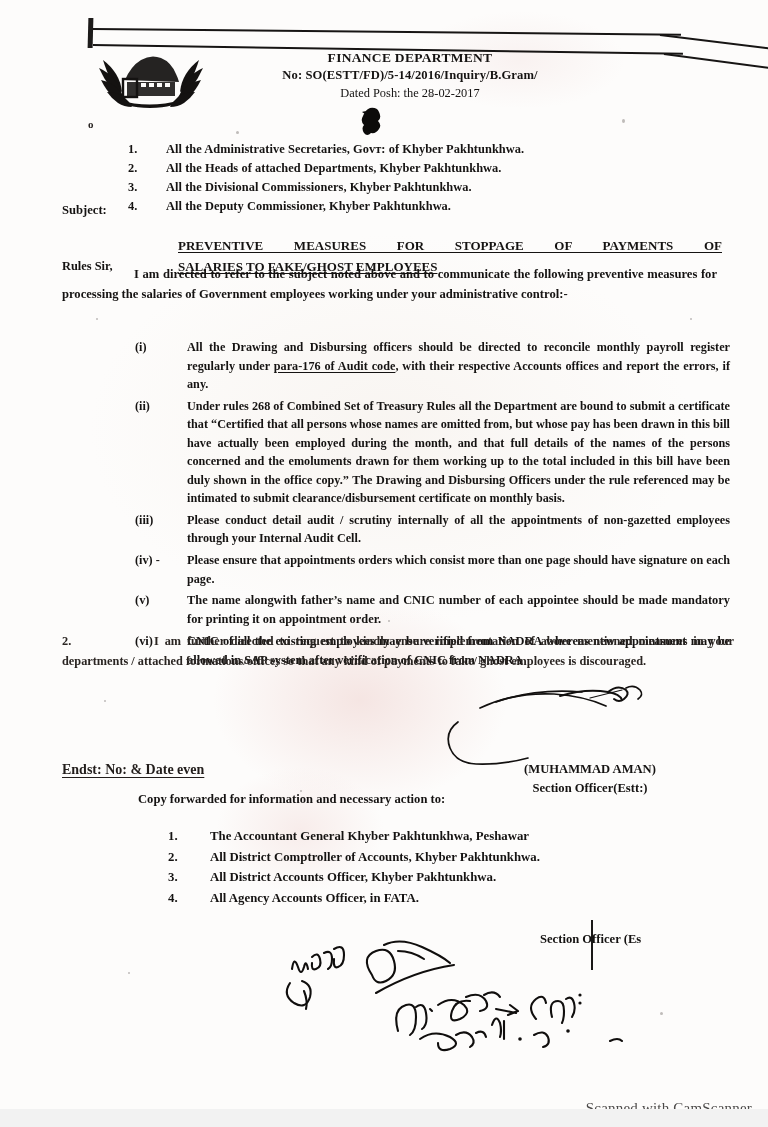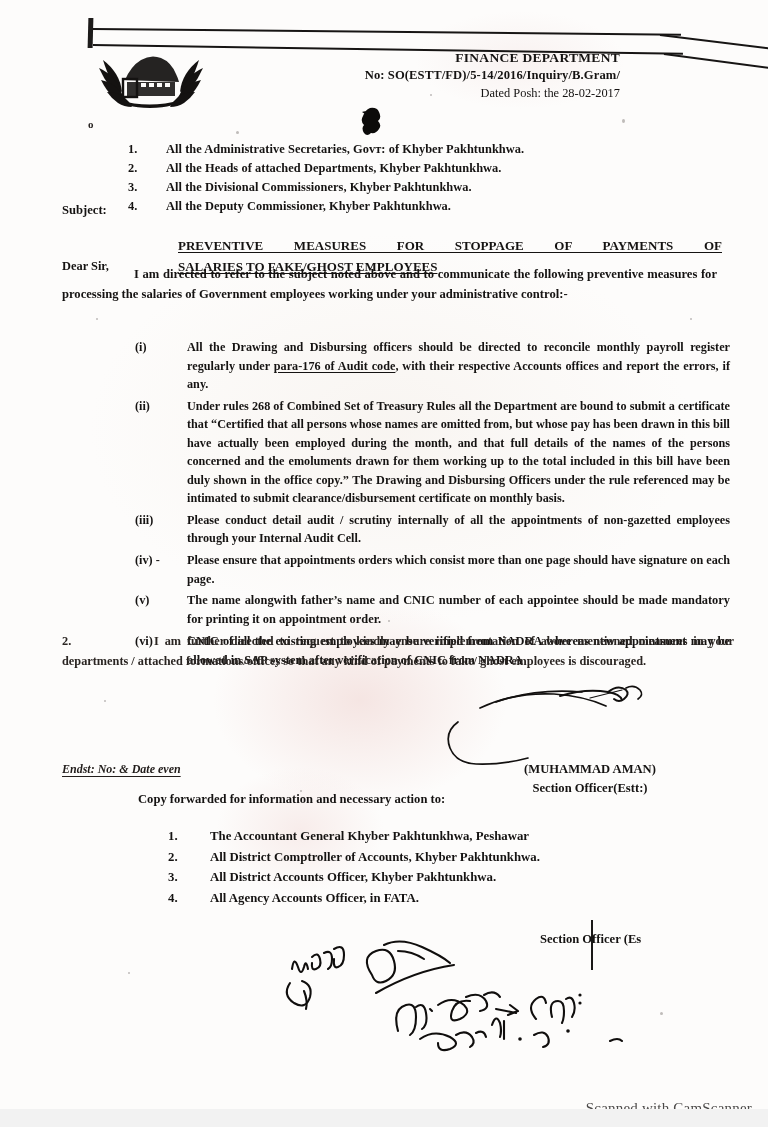--- a/index.html
+++ b/index.html
@@ -65,21 +65,21 @@
     position: absolute;
     left: 97px; top: 46px;
     width: 108px; height: 66px;
   }
   .emblem svg { display: block; width: 100%; height: 100%; }
 
   .hdr {
     position: absolute;
     left: 200px; top: 48px;
     width: 420px;
-    text-align: right;
+    text-align: center;
     line-height: 1.42;
   }
   .hdr .dept {
     font-size: 13.5px;
     font-weight: 700;
     letter-spacing: 0.3px;
   }
   .hdr .no {
     font-size: 12.6px;
     font-weight: 700;
@@ -223,26 +223,25 @@
   .sig-main {
     position: absolute;
     left: 440px; top: 682px;
     width: 300px; height: 86px;
     pointer-events: none;
   }
 
   .endst {
     position: absolute;
     left: 62px; top: 762px;
-    font-size: 12px;
+    font-size: 14px;
     font-weight: 700;
     text-decoration: underline;
     text-underline-offset: 2.5px;
     color: #221d1b;
-    font-style: italic;
   }
 
   .copy-fwd {
     position: absolute;
     left: 138px; top: 792px;
     font-size: 12.6px;
     font-weight: 700;
   }
 
   .copy-list {
@@ -378,21 +377,21 @@
     </div>
 
     <div class="subject-block">
       <div class="subject-label">Subject:</div>
       <div class="subject-text">
         <span class="ln1">PREVENTIVE MEASURES FOR STOPPAGE OF PAYMENTS OF</span>
         <span class="ln2">SALARIES TO FAKE/GHOST EMPLOYEES</span>
       </div>
     </div>
 
-    <div class="dear">Dear Sir,</div>
+    <div class="dear">Rules Sir,</div>
 
     <div class="para-intro">I am directed to refer to the subject noted above and to communicate the following preventive measures for processing the salaries of Government employees working under your administrative control:-</div>
 
     <div class="roman-list">
 
       <div class="roman-item item-i">
         <span class="rn">(i)</span>
         <span class="rtxt"><span>All the Drawing and Disbursing officers should be directed to reconcile monthly payroll   register regularly under </span><u>para-176 of Audit code</u><span>, with their respective Accounts offices and report the errors, if any.</span></span>
       </div>
 

